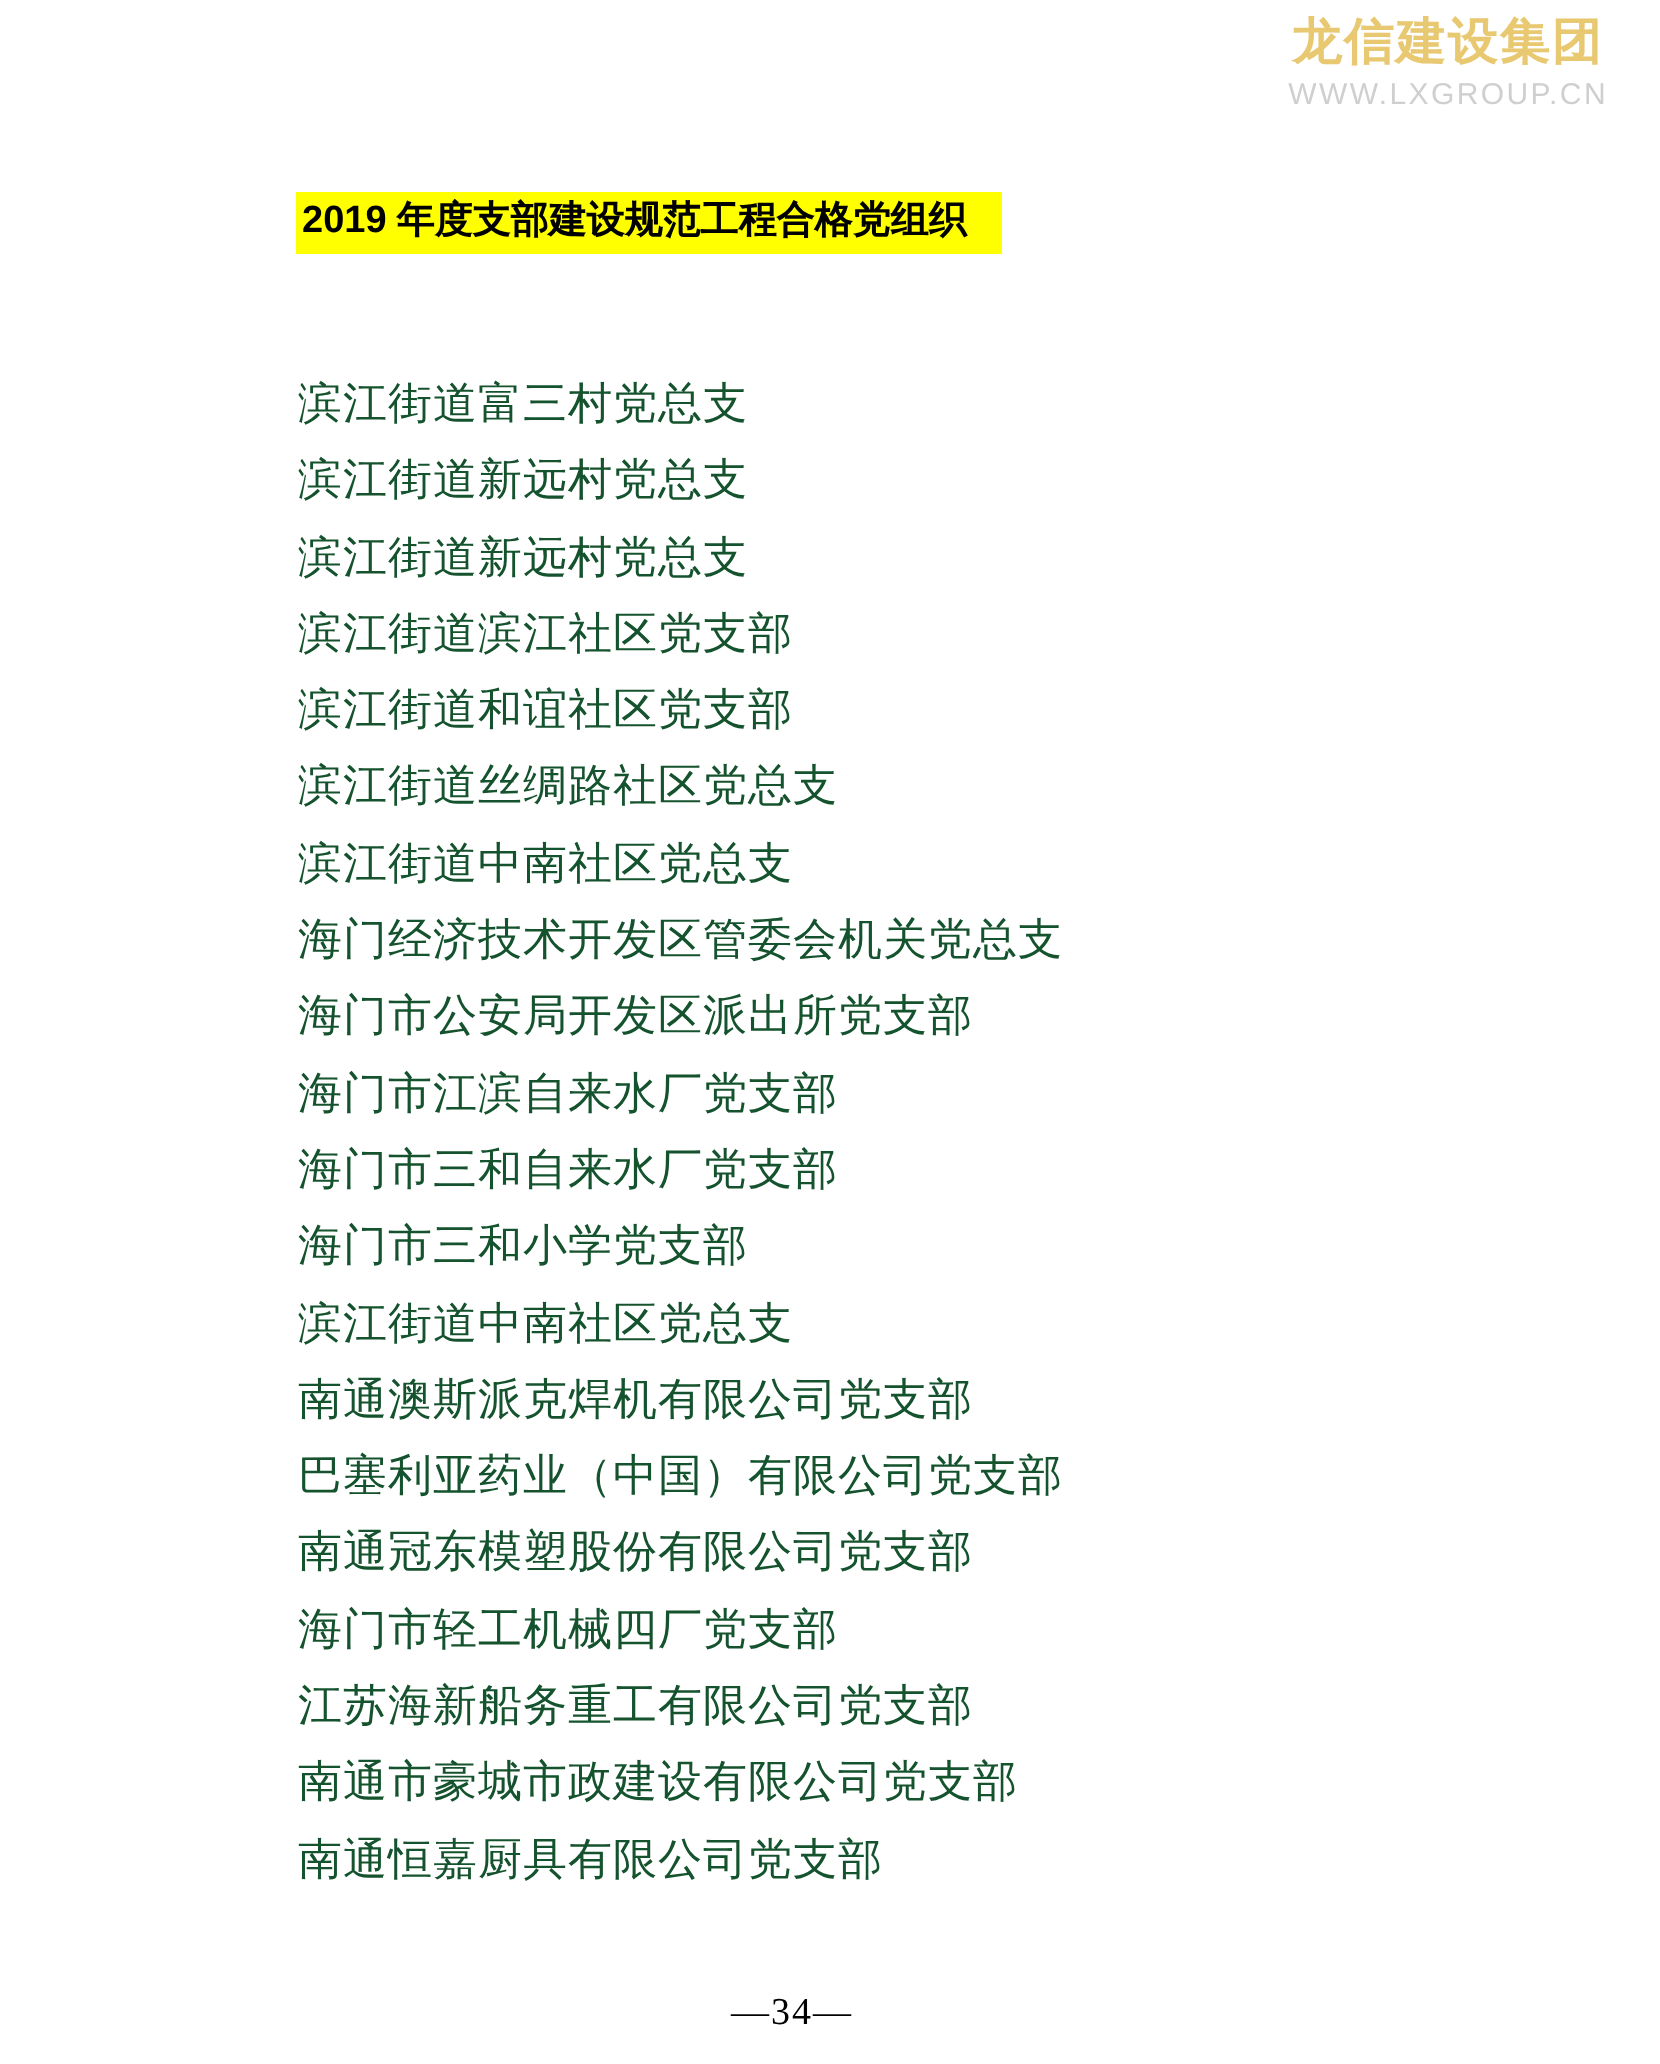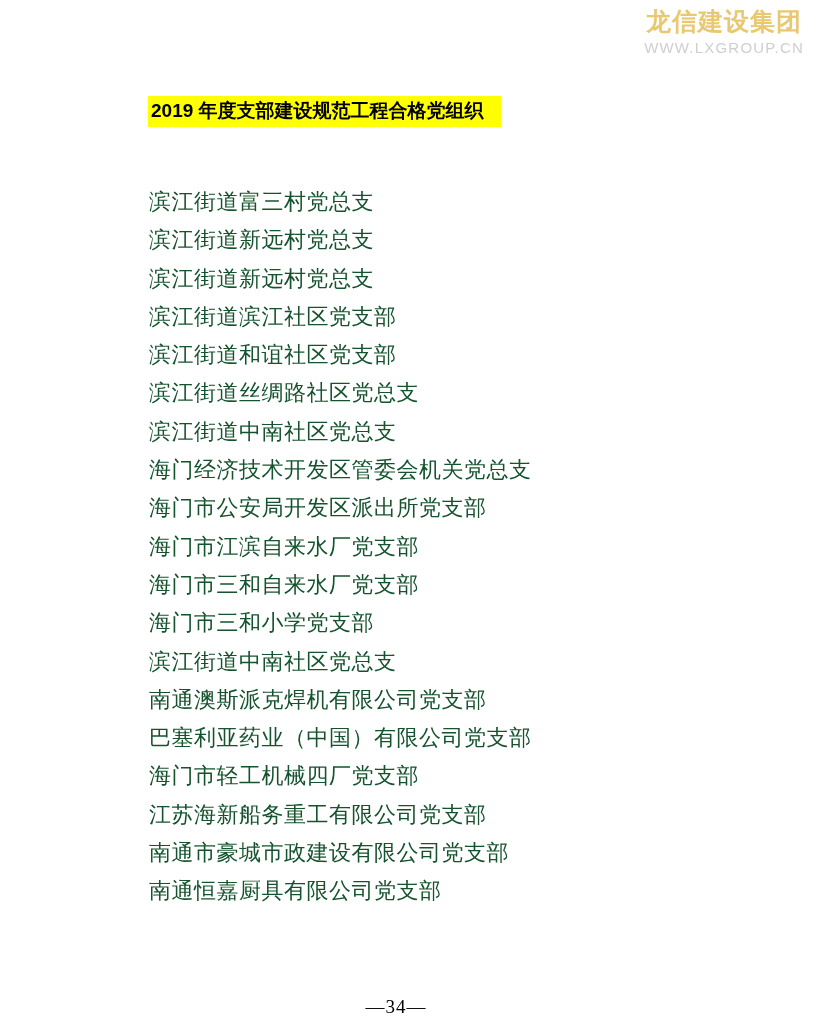--- a/index.html
+++ b/index.html
@@ -113,20 +113,21 @@
       <div class="org-item">滨江街道丝绸路社区党总支</div>
       <div class="org-item">滨江街道中南社区党总支</div>
       <div class="org-item">海门经济技术开发区管委会机关党总支</div>
       <div class="org-item">海门市公安局开发区派出所党支部</div>
       <div class="org-item">海门市江滨自来水厂党支部</div>
       <div class="org-item">海门市三和自来水厂党支部</div>
       <div class="org-item">海门市三和小学党支部</div>
       <div class="org-item">滨江街道中南社区党总支</div>
       <div class="org-item">南通澳斯派克焊机有限公司党支部</div>
       <div class="org-item">巴塞利亚药业（中国）有限公司党支部</div>
+      <div class="org-item">南通冠东模塑股份有限公司党支部</div>
       <div class="org-item">海门市轻工机械四厂党支部</div>
       <div class="org-item">江苏海新船务重工有限公司党支部</div>
       <div class="org-item">南通市豪城市政建设有限公司党支部</div>
       <div class="org-item">南通恒嘉厨具有限公司党支部</div>
     </div>
 
   <div class="page-number">—34—</div>
 
 </div>
 

